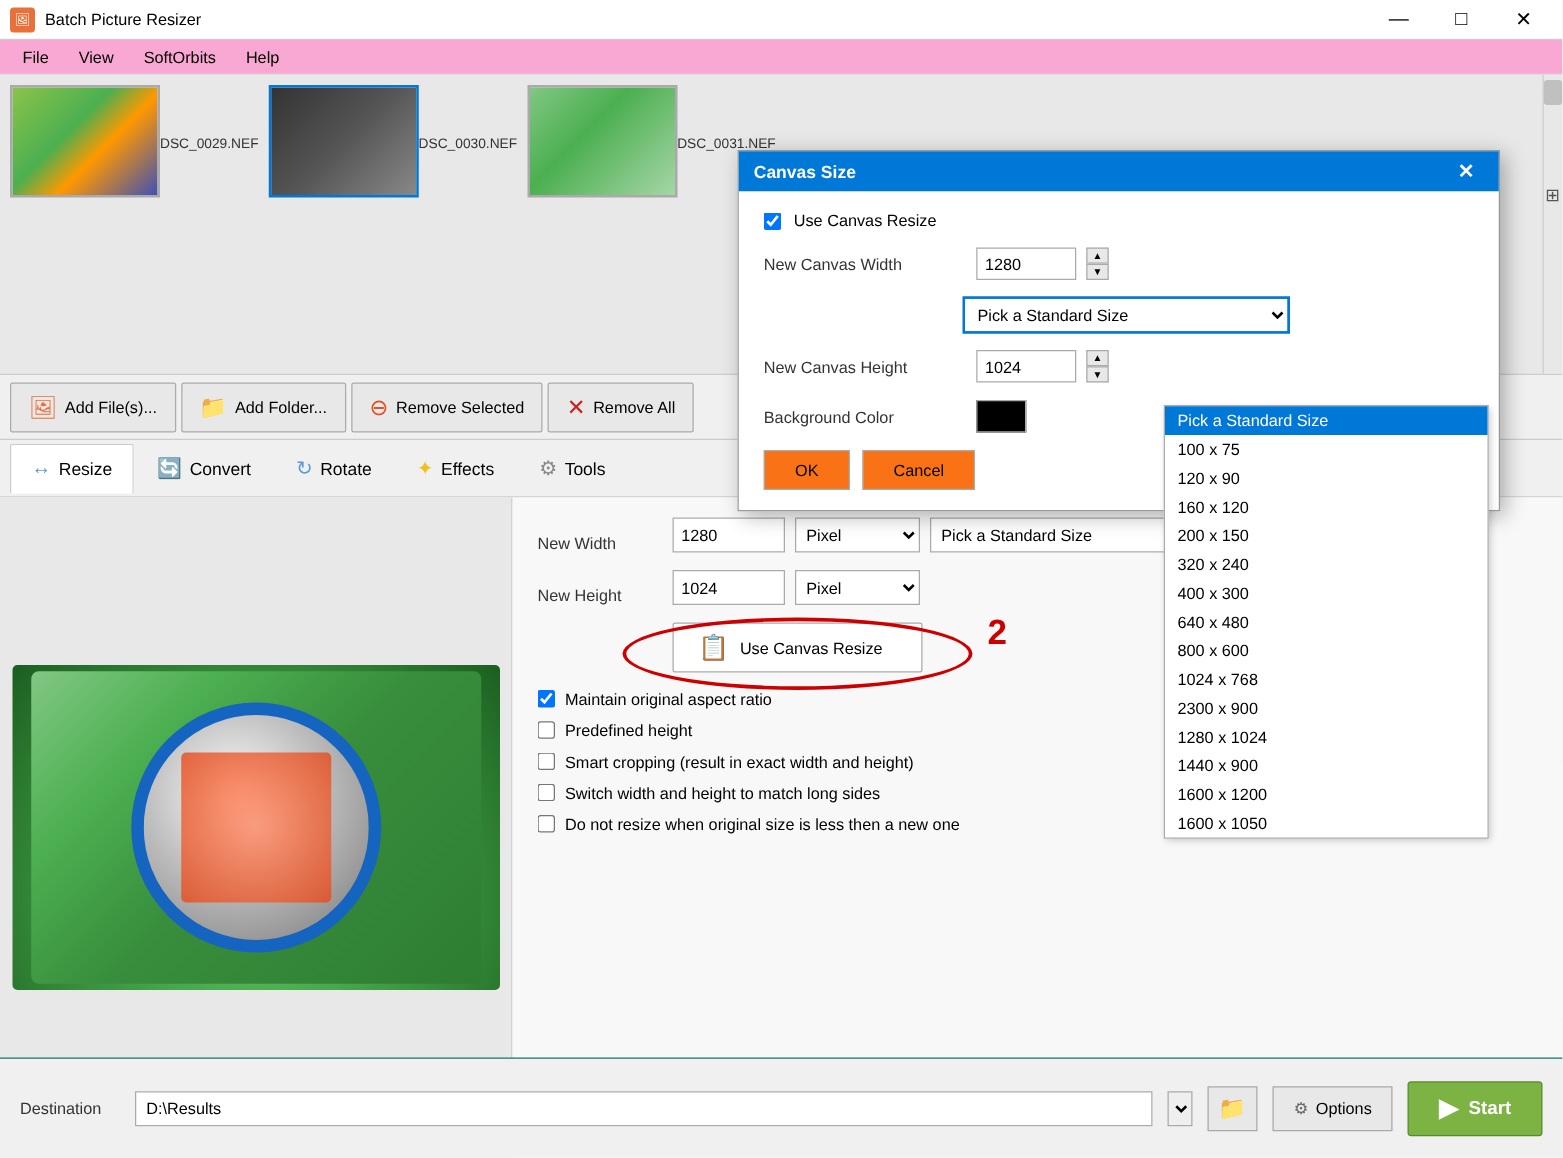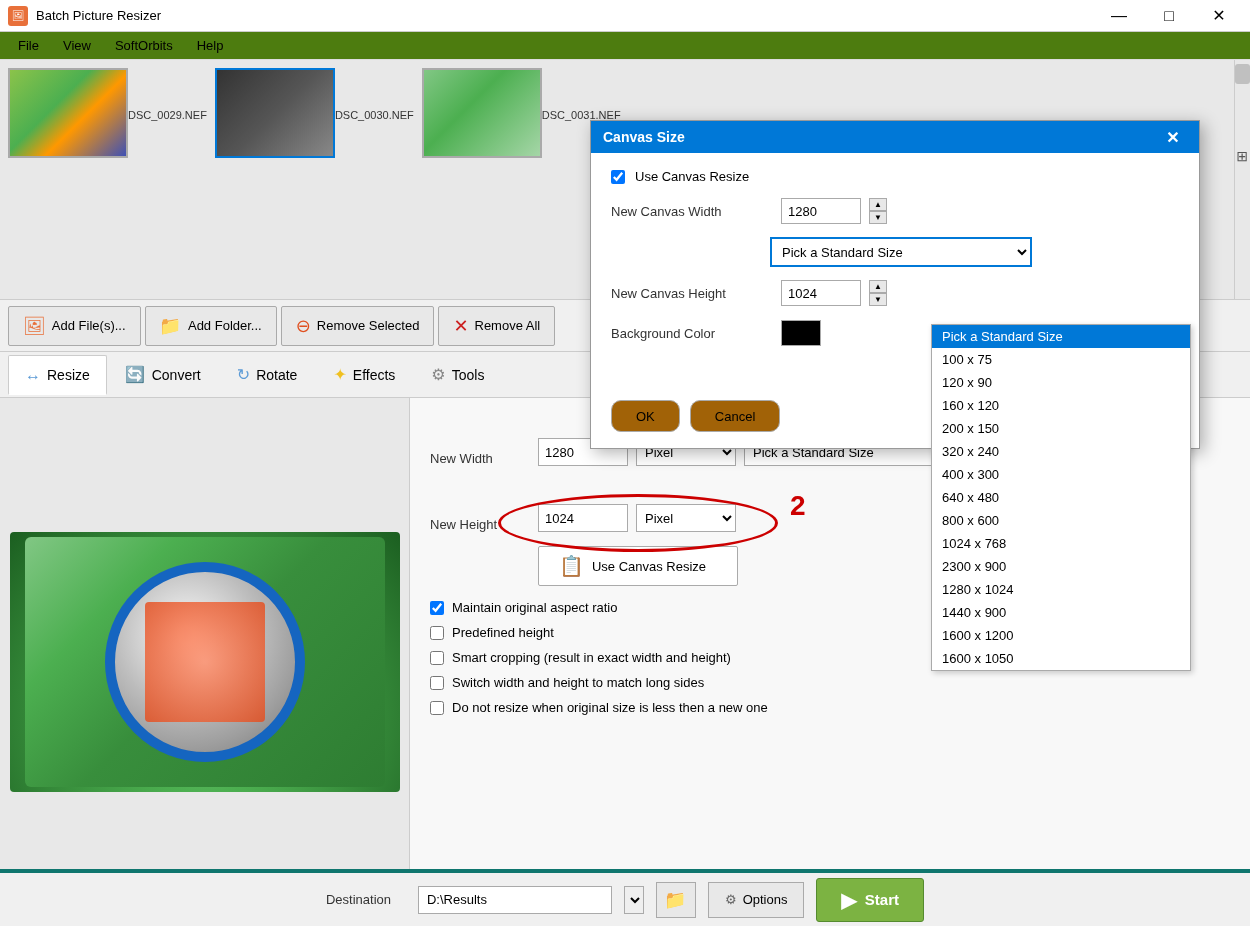--- a/index.html
+++ b/index.html
@@ -14,21 +14,21 @@
       padding: 0 8px;
       border-bottom: 1px solid #ccc;
     }
     .titlebar-icon { width: 20px; height: 20px; background: #e8703a; border-radius: 3px; margin-right: 8px; display: flex; align-items: center; justify-content: center; color: white; font-size: 10px; flex-shrink: 0; }
     .titlebar-title { font-size: 13px; flex: 1; }
     .titlebar-controls { display: flex; gap: 4px; }
     .titlebar-btn { width: 46px; height: 32px; display: flex; align-items: center; justify-content: center; font-size: 16px; cursor: pointer; background: transparent; border: none; }
 
     
     .menubar {
-      background: #4d7c0f;
+      background: #f9a8d4;
       height: 28px;
       display: flex;
       align-items: center;
       padding: 0 8px;
       border-bottom: 1px solid #ddd;
       gap: 4px;
     }
     .menubar-item { padding: 4px 10px; cursor: pointer; font-size: 13px; }
 
     
@@ -129,42 +129,42 @@
     }
     .option-row {
       display: flex; align-items: flex-end; margin-bottom: 14px; gap: 8px;
     }
     .option-label { width: 100px; color: #333; flex-shrink: 0; }
     .option-input {
       width: 90px; height: 28px; border: 1px solid #aaa; padding: 0 6px; font-size: 13px;
     }
     .option-select {
       height: 28px; border: 1px solid #aaa; padding: 0 4px; font-size: 13px;
-      background: white; min-width: 100px; margin-top: 24px;
+      background: white; min-width: 100px;
     }
     .std-size-select {
       height: 28px; border: 1px solid #aaa; padding: 0 4px; font-size: 13px;
       background: white; min-width: 280px;
     }
-    .checkbox-row { display: flex; align-items: flex-end; gap: 8px; margin-bottom: 10px; }
+    .checkbox-row { display: flex; align-items: flex-start; gap: 8px; margin-bottom: 10px; }
     .checkbox-row input { width: 14px; height: 14px; }
     .canvas-resize-btn {
       display: flex; align-items: center; gap: 8px;
       padding: 8px 20px; background: white;
       border: 1px solid #aaa; cursor: pointer; font-size: 13px;
       min-width: 200px; height: 40px; border-radius: 2px;
     }
     .canvas-resize-btn .icon { font-size: 20px; color: #5c9bd6; }
 
     
     .bottombar {
       background: #f0f0f0;
-      height: 57px;
-      border-top: 4px solid #0f766e;
-      display: flex; flex-direction: row; justify-content: center;
+      height: 80px;
+      border-top: 1px solid #0f766e;
+      display: flex; flex-direction: column; justify-content: center;
       padding: 8px 16px; gap: 8px;
     }
     .dest-row { display: flex; align-items: center; gap: 12px; }
     .dest-label { font-size: 13px; color: #333; width: 80px; }
     .dest-input {
       flex: 1; height: 28px; border: 1px solid #aaa; padding: 0 8px; font-size: 13px;
       background: white;
     }
     .dest-btn {
       width: 40px; height: 36px; display: flex; align-items: center; justify-content: center;
@@ -238,21 +238,21 @@
       border: 1px solid #aaa;
       z-index: 10;
       box-shadow: 2px 2px 6px rgba(0,0,0,0.2);
     }
     .dropdown-item {
       padding: 4px 10px; cursor: pointer; font-size: 13px;
     }
     .dropdown-item.selected { background: #0078d7; color: white; }
     .dialog-btn {
       height: 32px; padding: 0 24px; border: 1px solid #aaa;
-      background: #a16207; cursor: pointer; font-size: 13px; border-radius: 10px; margin-top: 40px;
+      background: #f97316; cursor: pointer; font-size: 13px; border-radius: 0;
     }
     .dialog-buttons { display: flex; gap: 10px; margin-top: 8px; }
 
     .gear-icon { color: #666; }
     .folder-icon { color: #5c9bd6; font-size: 20px; }
   </style>
 </head>
 <body>
 
 <div class="titlebar">

